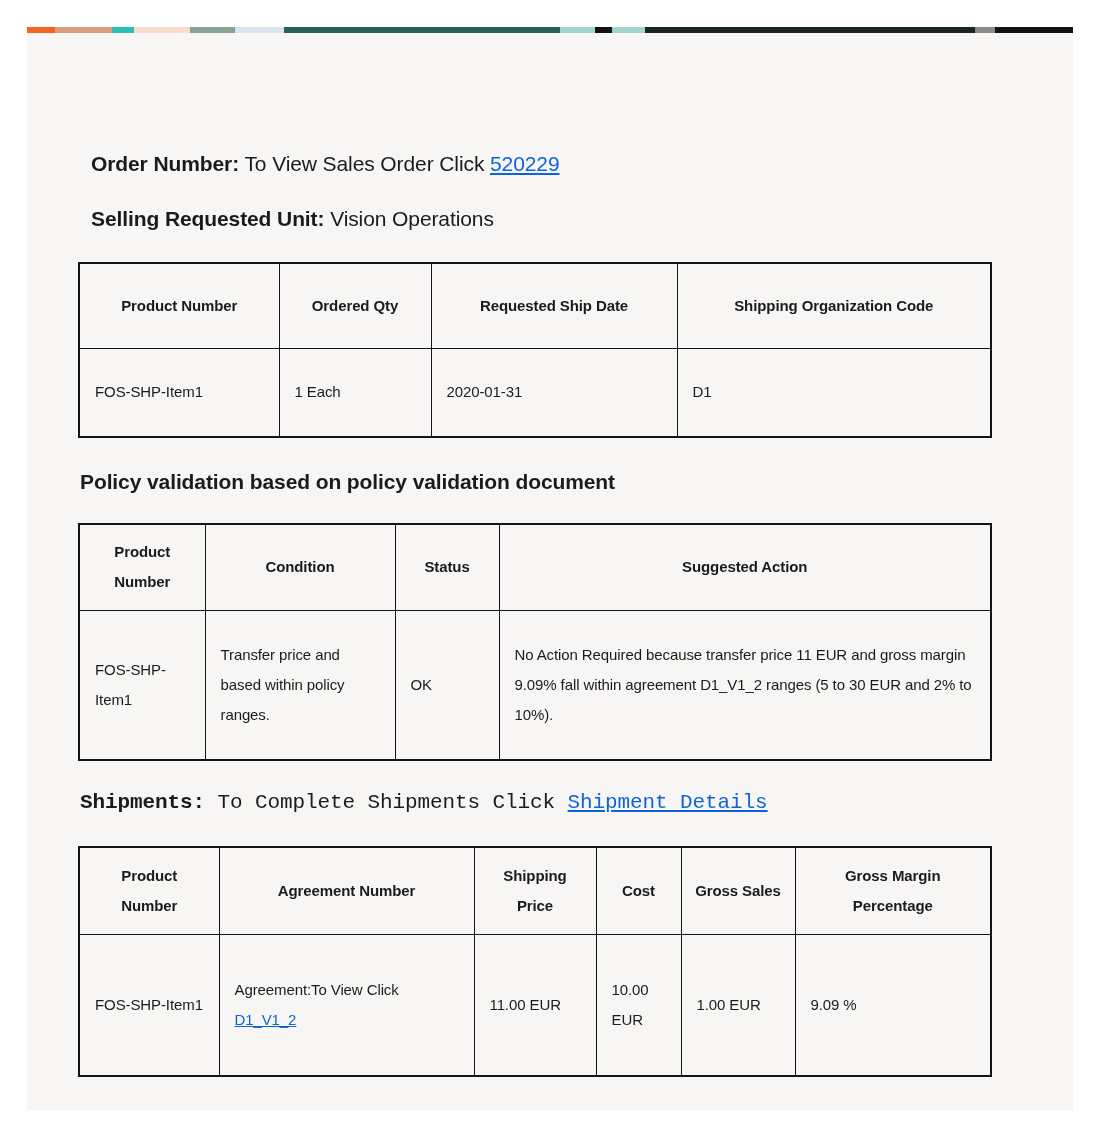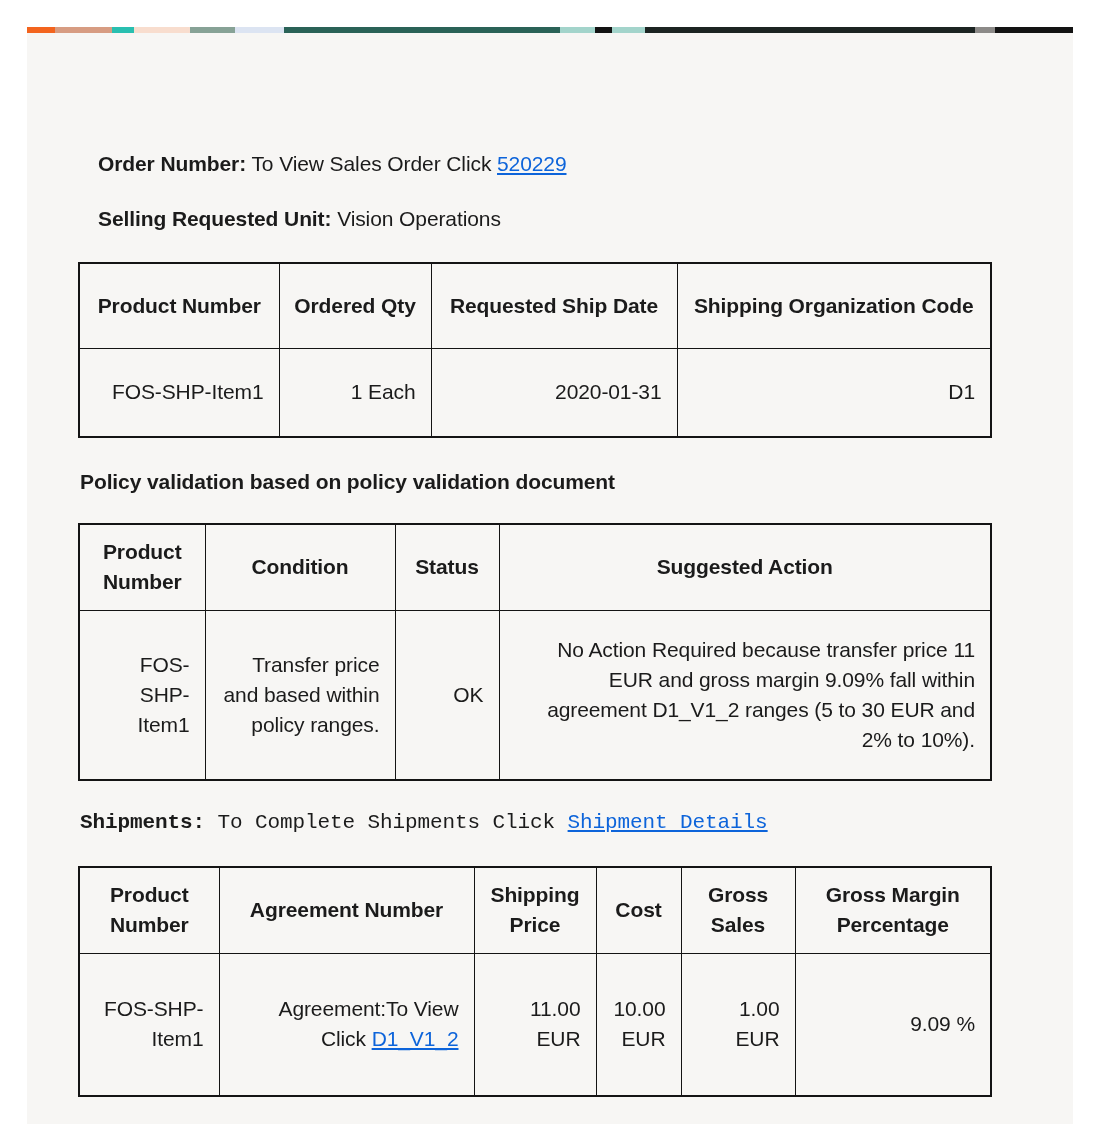--- a/index.html
+++ b/index.html
@@ -22,21 +22,21 @@
   }
   .banner-strip div { height: 100%; flex: 0 0 auto; }
   .main {
     background: #f7f6f4;
     padding: 0 51px 28px 51px;
     min-height: 1077px;
   }
   .line {
     font-size: 21px;
     line-height: 27px;
-    margin-left: 20px;
+    margin-left: 13px;
     letter-spacing: -0.1px;
   }
   .line.first { padding-top: 117px; }
   .line + .line { margin-top: 28px; }
   .label { font-weight: bold; }
   a.link {
     color: #0d64da;
     text-decoration: underline;
     cursor: pointer;
   }
@@ -46,37 +46,37 @@
     line-height: 27px;
     margin: 30px 0 28px 2px;
     letter-spacing: -0.1px;
   }
   .shipments-line { margin: 28px 0 30px 2px; font-family: Liberation Mono, monospace; }
   table {
     border-collapse: collapse;
     table-layout: fixed;
     width: 912px;
     margin-top: 30px;
-    font-size: 21px;
+    font-size: 15px;
     letter-spacing: -0.1px;
   }
   table.no-top-margin { margin-top: 0; }
   th, td {
     border: 1px solid #141414;
     vertical-align: middle;
     line-height: 30px;
   }
   table { border: 2px solid #141414; }
   th {
     font-weight: bold;
     text-align: center;
     padding: 10px 12px;
   }
   td {
-    text-align: right;
+    text-align: left;
     padding: 24px 15px;
     overflow-wrap: break-word;
   }
 </style>
 </head>
 <body>
 
 <div class="card">
 
   <div class="banner-strip">

